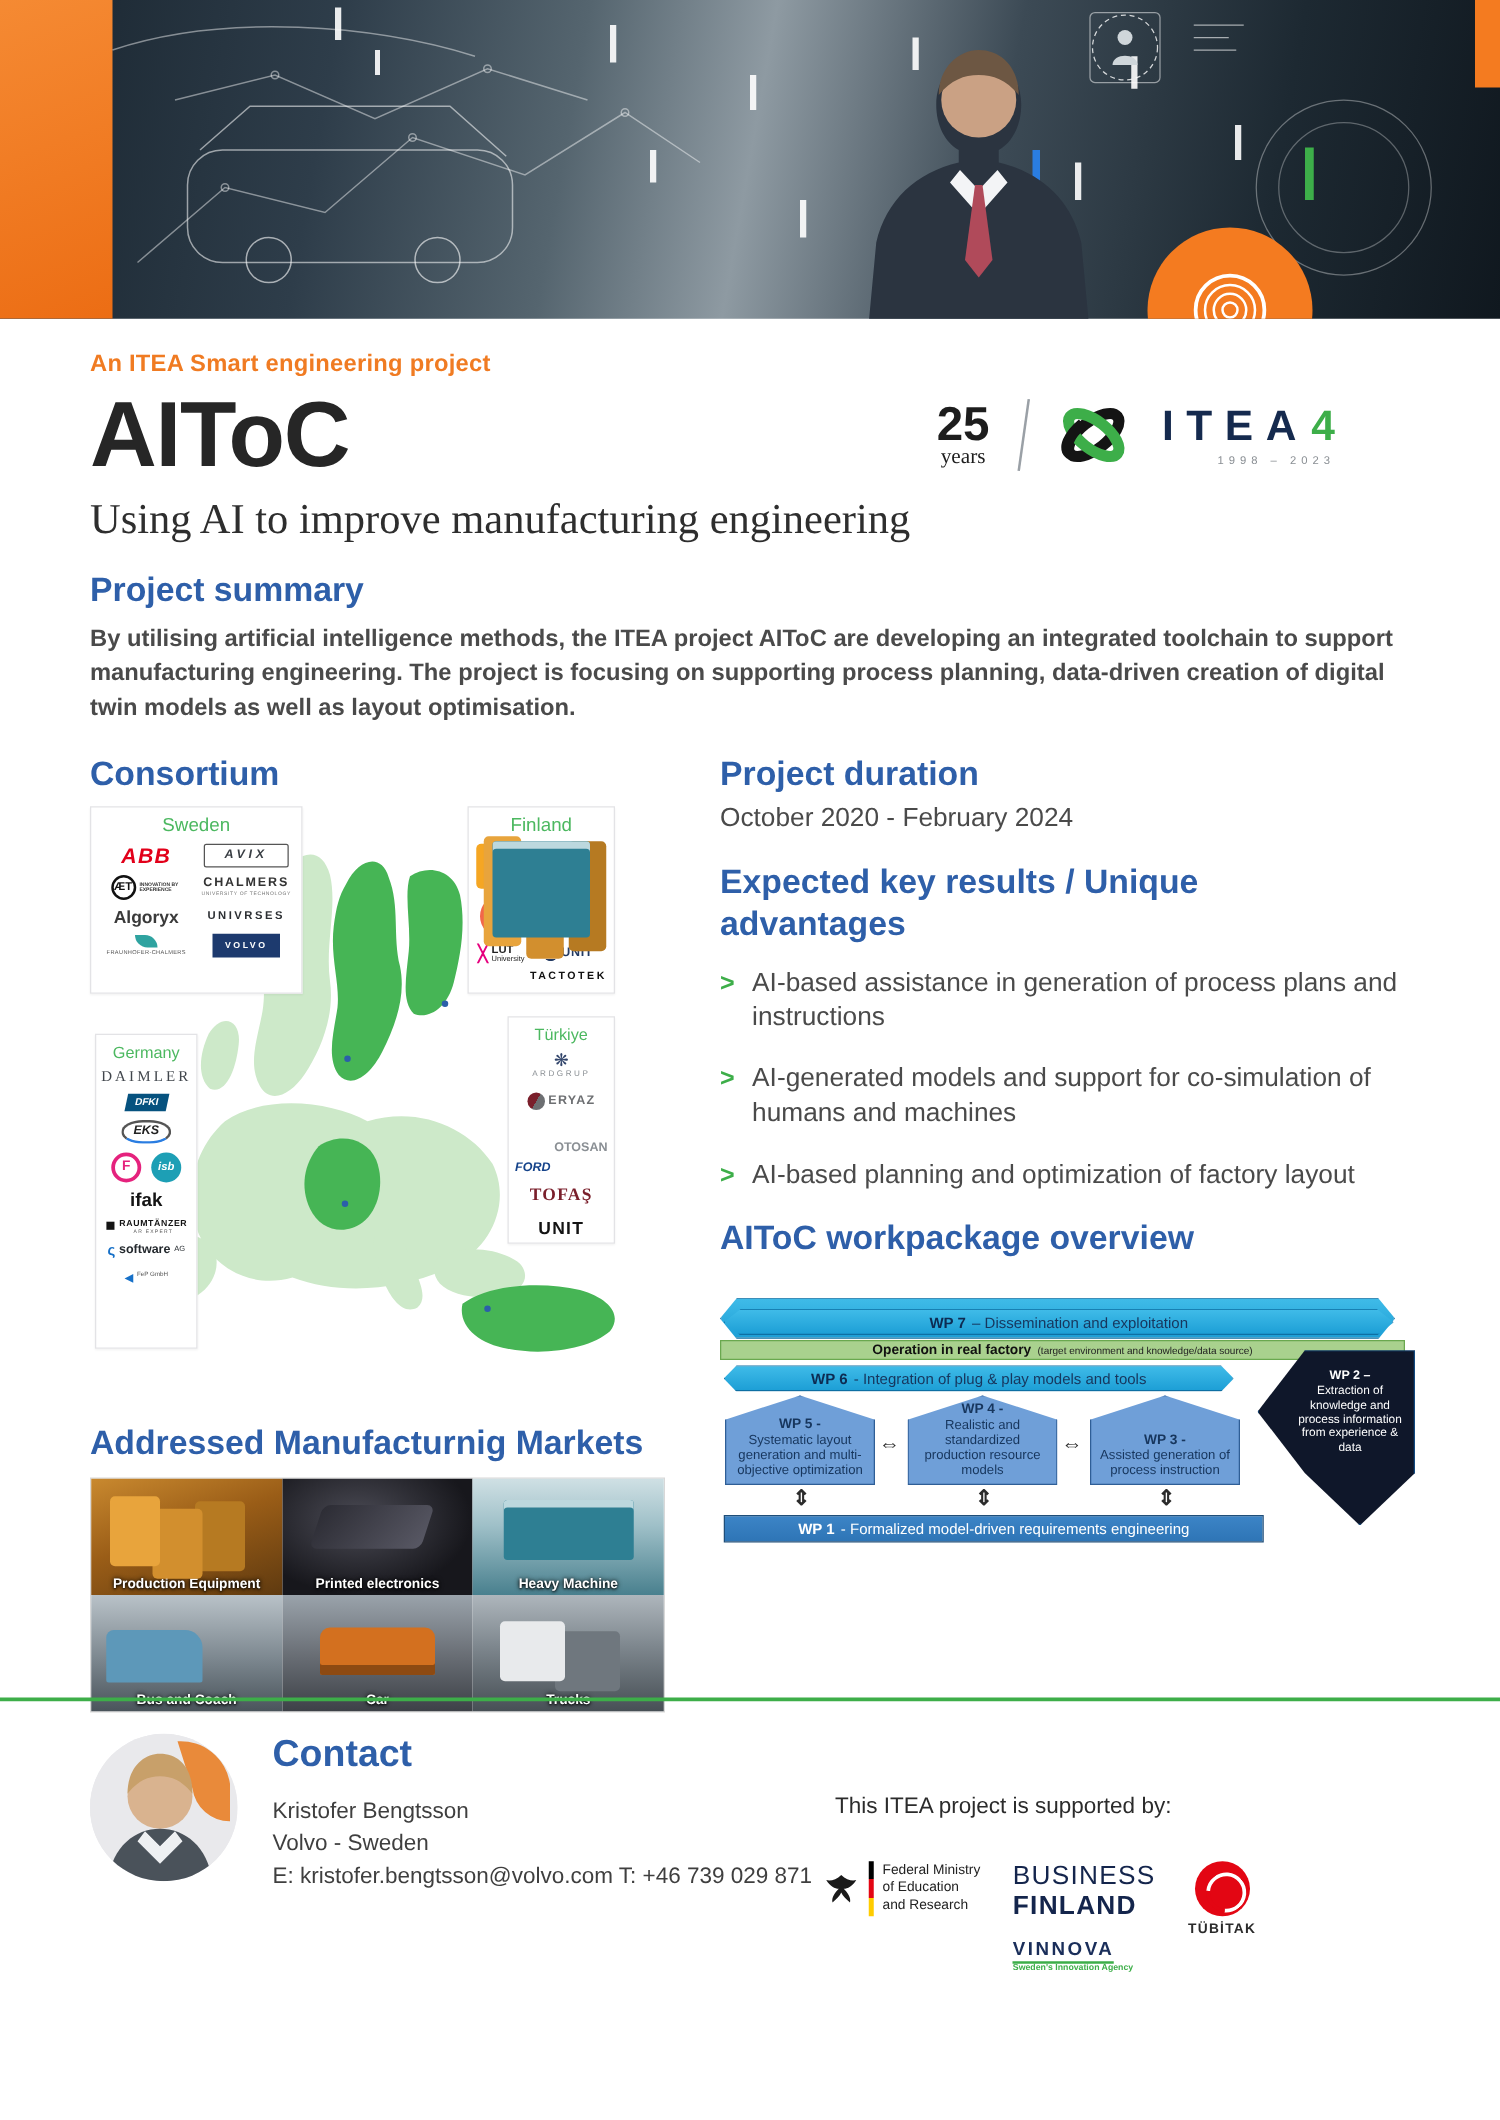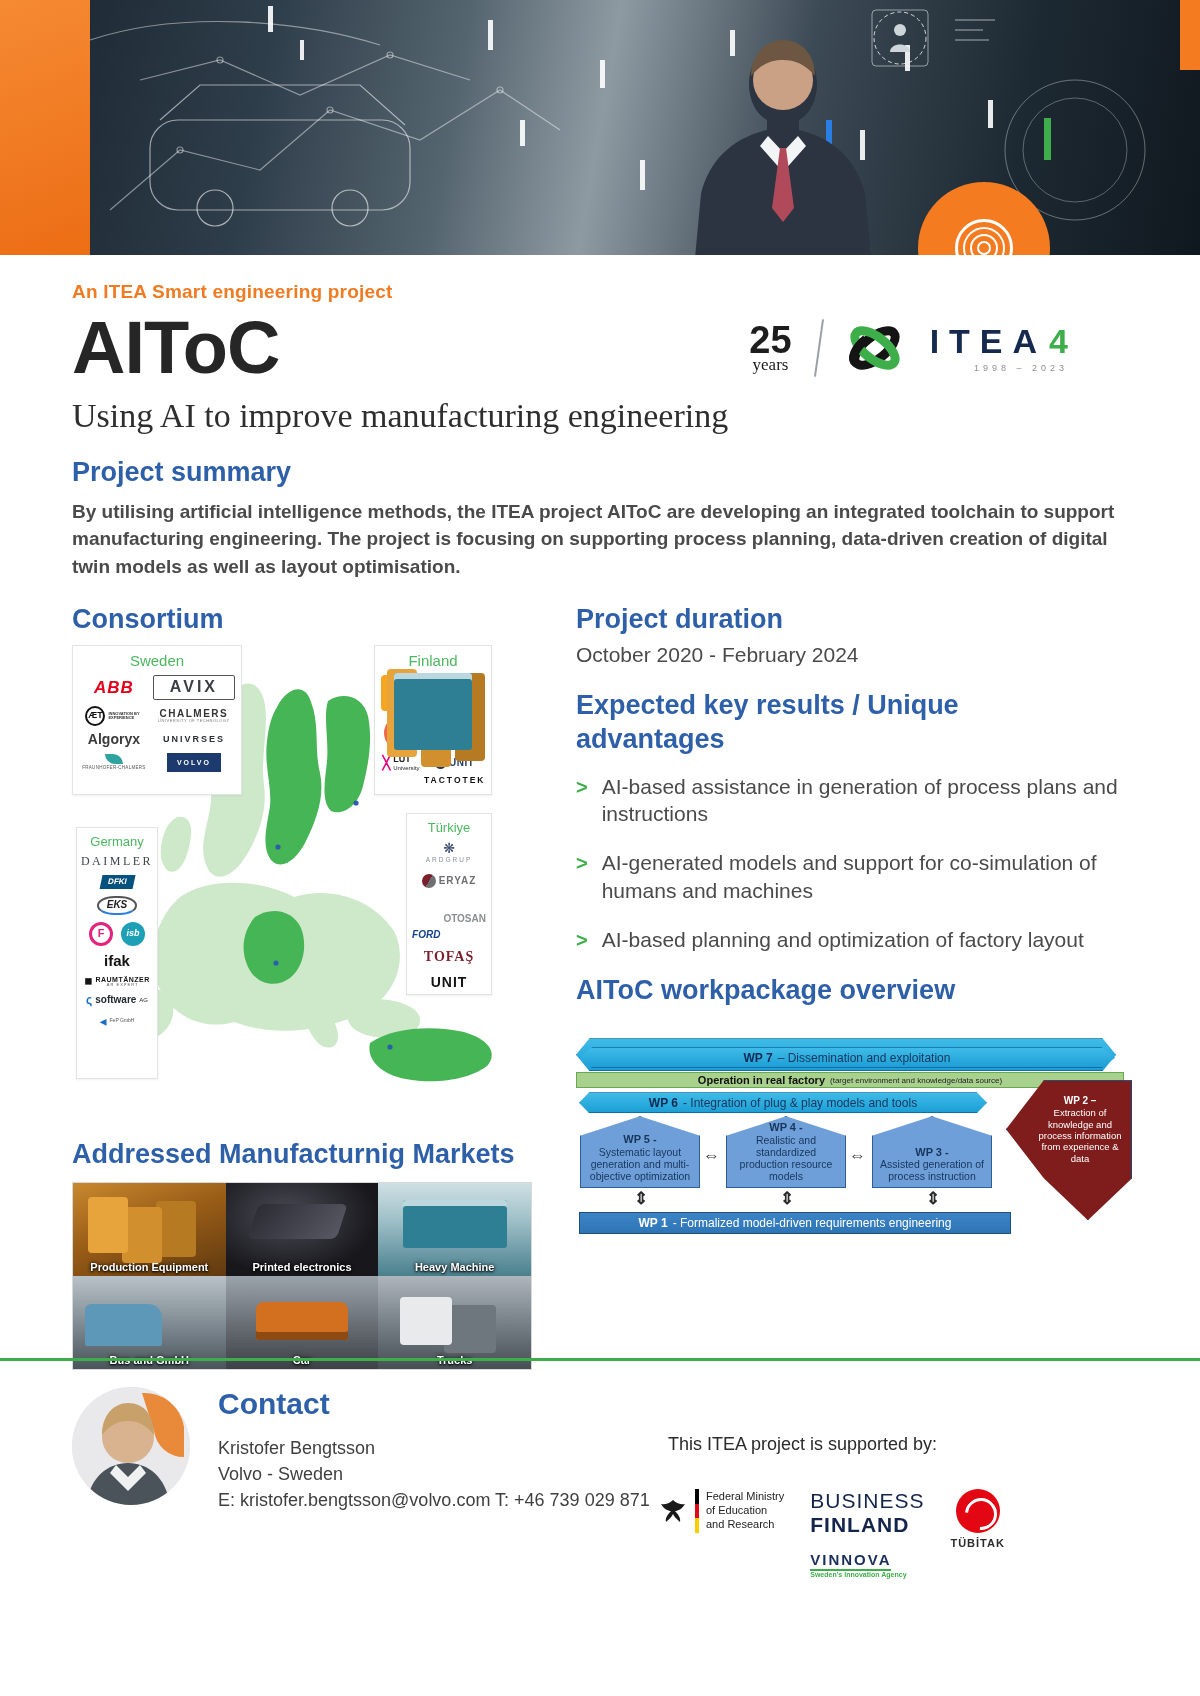--- a/index.html
+++ b/index.html
@@ -48,21 +48,21 @@
   .ccard { position:absolute; background:#fff; border:1px solid #e3e3e6; box-shadow:0 1px 2px rgba(0,0,0,.06); padding:6px 6px; }
   .ccard-title { text-align:center; color:#4cb860; font-size:15px; margin-bottom:6px; }
   .card-sweden { left:0; top:0; width:170px; height:150px; }
   .card-finland { left:302px; top:0; width:118px; height:150px; }
   .card-germany { left:4px; top:182px; width:82px; height:252px; }
   .card-turkiye { left:334px; top:168px; width:86px; height:182px; }
   .lgrid { display:grid; grid-template-columns:1fr 1fr; gap:6px 4px; align-items:center; justify-items:center; }
   .lcol { display:flex; flex-direction:column; align-items:center; gap:7px; }
   .lgo { display:flex; flex-direction:column; align-items:center; justify-content:center; text-align:center; line-height:1.05; }
   .lgo-abb { color:#e2001a; font-weight:900; font-size:17px; font-style:italic; letter-spacing:1px;}
-  .lgo-avix { color:#3a3f45; font-weight:700; font-size:16px; letter-spacing:3px; border:1px solid #555; padding:3px 16px; transform:rotate(0); border-radius:2px;}
+  .lgo-avix { color:#3a3f45; font-weight:700; font-size:10px; letter-spacing:3px; border:1px solid #555; padding:3px 16px; transform:rotate(0); border-radius:2px;font-style:italic;}
   .lgo-ibe { flex-direction:row; gap:3px; }
   .ibe-circle { width:20px; height:20px; border:2px solid #111; border-radius:50%; display:flex; align-items:center; justify-content:center; font-size:9px; font-weight:700; color:#111;}
   .ibe-txt { font-size:4px; color:#333; width:34px; text-align:left; font-weight:700;}
   .lgo-chalmers .t { color:#333; font-weight:700; font-size:10px; letter-spacing:1.5px; }
   .lgo-chalmers .s { color:#777; font-size:4px; letter-spacing:.5px; }
   .lgo-algoryx { color:#3a3a3a; font-size:14px; font-weight:600; }
   .lgo-univrses { color:#2c2f33; font-size:9px; font-weight:700; letter-spacing:2px; }
   .lgo-fraun .leaf { width:18px; height:10px; background:#2fa3a0; border-radius:0 10px 0 10px; }
   .lgo-fraun .t { font-size:4.5px; color:#555; margin-top:2px; letter-spacing:.3px; }
   .lgo-volvo { background:#1d3a6e; color:#fff; font-size:7px; font-weight:700; letter-spacing:2px; padding:6px 10px; }
@@ -147,21 +147,21 @@
   .barF b { color:#111; font-size:11px; }
   .barF .small { font-size:8px; color:#222; }
   .bar6 { left:3px; top:70px; width:408px; height:21px; }
   .house { position:absolute; top:94px; width:120px; height:72px; background:#6f9fd8; border:1px solid #2f5e96;
     clip-path:polygon(50% 0,100% 27%,100% 100%,0 100%,0 27%); color:#17365d; font-size:10.5px; text-align:center;
     display:flex; flex-direction:column; justify-content:flex-end; padding:4px 6px 5px; line-height:1.15; }
   .house b { display:block; font-size:11px; }
   .h5 { left:4px; } .h4 { left:150px; } .h3 { left:296px; }
   .harrow { position:absolute; top:124px; font-size:17px; color:#2b2b2b; font-weight:700; }
   .ha1 { left:127px; } .ha2 { left:273px; }
-  .wp2 { position:absolute; left:430px; top:58px; width:126px; height:140px; background:#7f1d1d; border:1px solid #124a80;
+  .wp2 { position:absolute; left:430px; top:58px; width:126px; height:140px; background:#0f172a; border:1px solid #124a80;
     clip-path:polygon(30% 0,100% 0,100% 70%,65% 100%,30% 70%,0 35%);
     color:#fff; font-size:9.5px; text-align:center; padding:14px 8px 0 30px; line-height:1.2; }
   .wp2 b { display:block; font-size:10px; }
   .varrow { position:absolute; top:166px; font-size:17px; color:#2b2b2b; font-weight:700; }
   .va1 { left:58px; } .va2 { left:204px; } .va3 { left:350px; }
   .bar1 { position:absolute; left:3px; top:190px; width:432px; height:22px; background:linear-gradient(180deg,#3c84c6,#2e75b6);
     border:1px solid #1f4e79; color:#fff; font-size:12px; display:flex; align-items:center; justify-content:center; gap:5px; }
   .bar1 b { color:#fff; }
   
   .footer { position:absolute; left:0; top:1358px; width:1200px; border-top:3px solid #3dae49; padding:26px 72px 0; display:flex; justify-content:space-between; }
@@ -412,21 +412,21 @@
         <div class="tile t1">
             <span class="tile-label">Production Equipment</span>
           </div>
         <div class="tile t0">
             <span class="tile-label">Printed electronics</span>
           </div>
         <div class="tile t2">
             <span class="tile-label">Heavy Machine</span>
           </div>
         <div class="tile t3">
-            <span class="tile-label">Bus and GmbH</span>
+            <span class="tile-label">Bus and Coach</span>
           </div>
         <div class="tile t4">
             <span class="tile-label">Car</span>
           </div>
         <div class="tile t5">
             <span class="tile-label">Trucks</span>
           </div>
       </div>
     </div>
 

